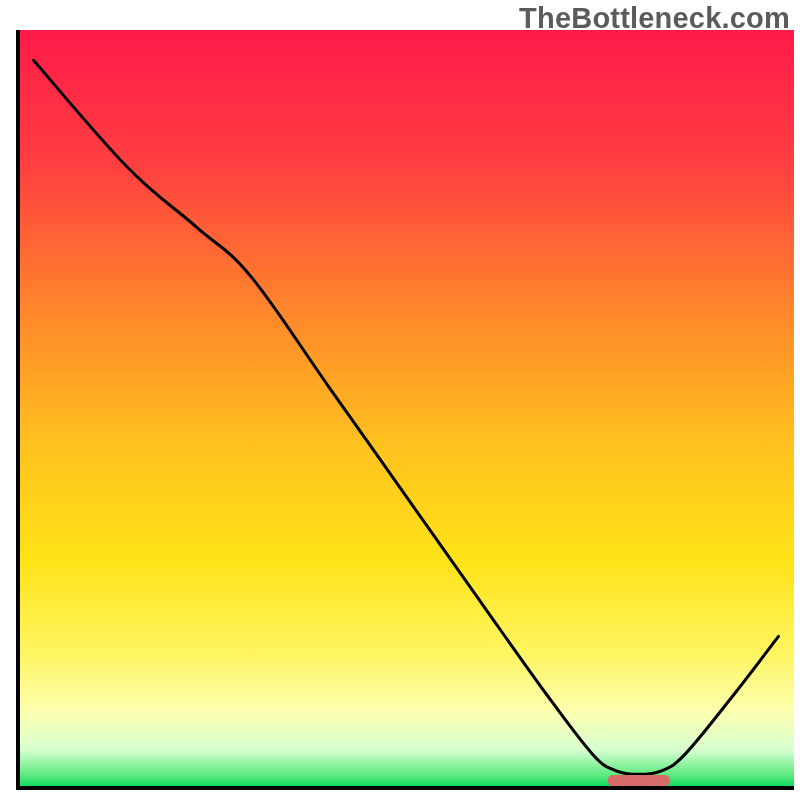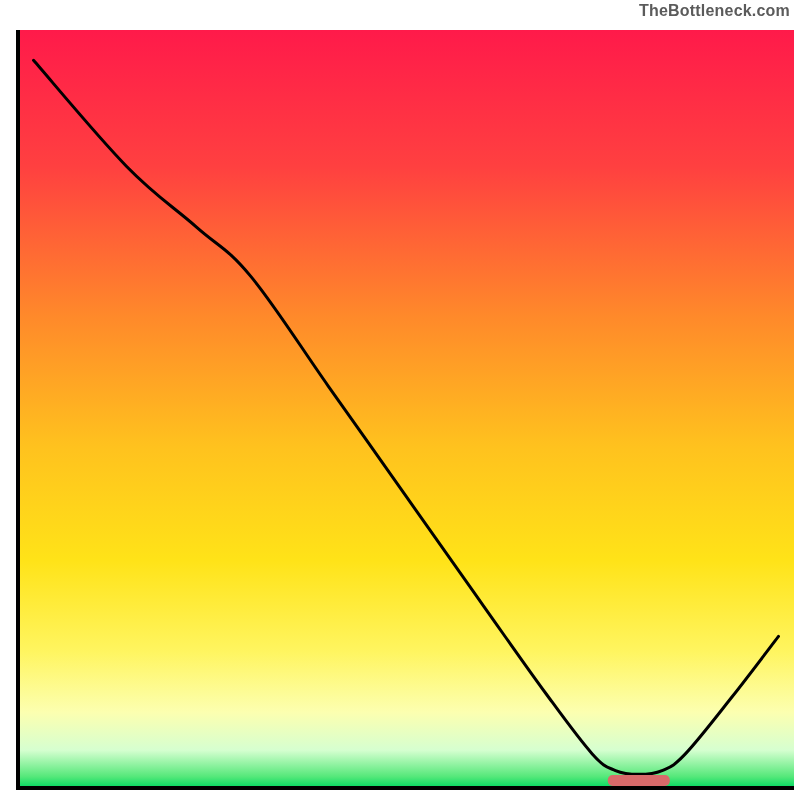--- a/index.html
+++ b/index.html
@@ -14,21 +14,21 @@
     position: relative;
     width: 800px;
     height: 800px;
     background: #ffffff;
   }
   .watermark {
     position: absolute;
     top: 2px;
     right: 10px;
     color: #5b5b5b;
-    font-size: 16px;
+    font-size: 29px;
     font-weight: 600;
     letter-spacing: 0.2px;
     z-index: 10;
     pointer-events: none;
   }
   svg.chart {
     position: absolute;
     inset: 0;
     width: 800px;
     height: 800px;

